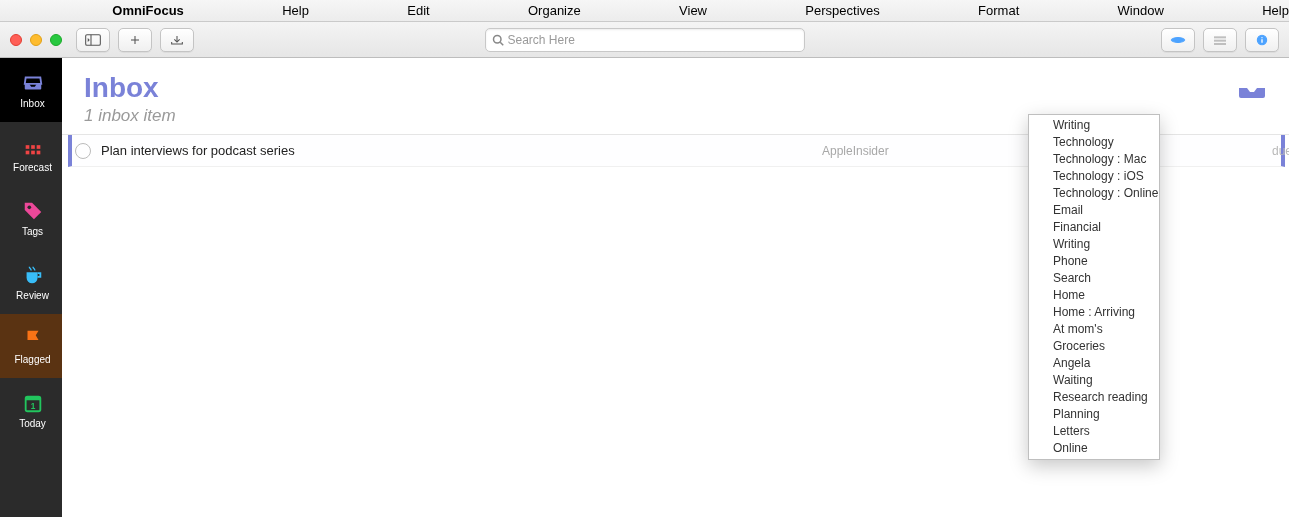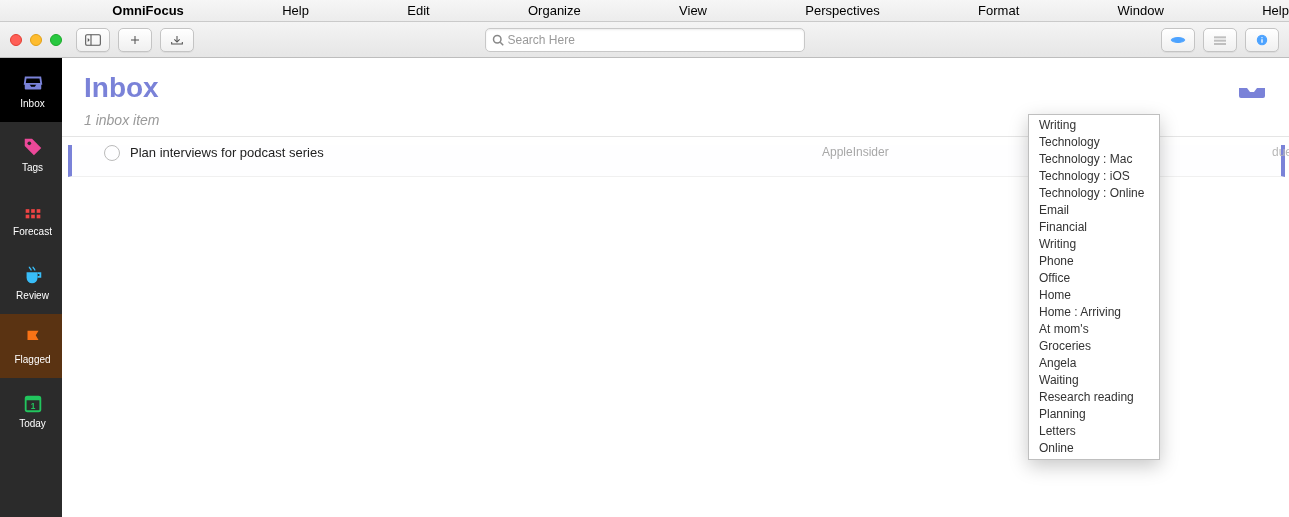--- a/index.html
+++ b/index.html
@@ -87,38 +87,37 @@
   .persp-item.flagged-bg { background:#5a3312; }
 
   
   .main { flex:1; background:#fff; position:relative; }
   .main-header {
     padding: 14px 22px 8px 22px;
     border-bottom:1px solid #e5e5e5;
     position:relative;
   }
   .main-header h1 { color:#7a82d8; font-size:28px; font-weight:700; }
-  .main-header .sub { color:#9a9a9a; font-size:14px; font-style:italic; margin-top:8px;}
+  .main-header .sub { color:#9a9a9a; font-size:17px; font-style:italic; margin-top:2px;}
   .main-header .inbox-badge {
     position:absolute; right:22px; top:18px;
     width:30px; height:22px;
   }
   .main-header .inbox-badge svg { width:30px; height:22px; fill:#7a82d8; }
 
   
   .task-row {
     height:32px;
     border-left:4px solid #7a82d8;
     margin-left:6px;
-    display:flex; align-items:flex-start;
-    padding-left:32px;
+    display:flex; align-items:center;
+    padding-left:3px;
     border-bottom:1px solid #f0f0f0;
     font-size:13px;
     position:relative;
-    margin-top:8px;
     background:#fefeff;
     border-right:4px solid #7a82d8;
     margin-right:4px;
   }
   .task-row .circle {
     width:16px; height:16px; border:1.5px solid #bbb; border-radius:50%;
     margin-right:10px;
   }
   .task-row .title { color:#222; }
   .task-row .project { position:absolute; left:750px; color:#a8a8a8; font-size:12px;}
@@ -146,21 +145,21 @@
     left:966px; top:56px;   
     width:132px;
     background:#fff;
     border:1px solid #bfbfbf;
     box-shadow:0 6px 18px rgba(0,0,0,.22);
     font-size:12px; color:#333;
     padding:2px 0;
     max-height:400px;
   }
   .tag-menu .mitem{
-    padding:1px 10px;
+    padding:1px 24px;
     line-height:15px;
     white-space:nowrap;
     cursor:pointer;
   }
 </style>
 </head>
 <body>
 
 <div class="macos-menubar">
   <span class="apple"></span>
@@ -248,36 +247,36 @@
         <path fill="#7a82d8" d="M3 6h18v12H3z" opacity="0"></path>
         <path fill="#7a82d8" d="M3 13h5l2 3h4l2-3h5v5a1 1 0 0 1-1 1H4a1 1 0 0 1-1-1z"></path>
         <path fill="none" stroke="#7a82d8" stroke-width="2" d="M4 6h16l1 7H3z"></path>
       </svg>
       <span>Inbox</span>
     </div>
 
 
     <div class="persp-item">
       <svg viewBox="0 0 24 24">
-        <path fill="#ec4899" d="M3 3h8l10 10-8 8L3 11z"></path>
-          <circle cx="8" cy="8" r="2" fill="#2b2b2b"></circle>
-      </svg>
-      <span>Tags</span>
-    </div>
-
-    <div class="persp-item">
-      <svg viewBox="0 0 24 24">
         <rect x="4" y="10" width="4" height="4" fill="#ef4444"></rect>
         <rect x="10" y="10" width="4" height="4" fill="#ef4444"></rect>
         <rect x="16" y="10" width="4" height="4" fill="#ef4444"></rect>
         <rect x="4" y="16" width="4" height="4" fill="#ef4444"></rect>
         <rect x="10" y="16" width="4" height="4" fill="#ef4444"></rect>
         <rect x="16" y="16" width="4" height="4" fill="#ef4444"></rect>
       </svg>
       <span>Forecast</span>
+    </div>
+
+    <div class="persp-item">
+      <svg viewBox="0 0 24 24">
+        <path fill="#ec4899" d="M3 3h8l10 10-8 8L3 11z"></path>
+          <circle cx="8" cy="8" r="2" fill="#2b2b2b"></circle>
+      </svg>
+      <span>Tags</span>
     </div>
 
     <div class="persp-item">
       <svg viewBox="0 0 24 24">
         <path fill="#38bdf8" d="M5 9h12v6a6 6 0 0 1-12 0z"></path>
         <path fill="none" stroke="#38bdf8" stroke-width="2" d="M17 10h3v4h-3"></path>
         <path fill="none" stroke="#38bdf8" stroke-width="1.5" d="M8 3c0 2 2 2 2 4M12 3c0 2 2 2 2 4"></path>
       </svg>
       <span>Review</span>
     </div>
@@ -331,21 +330,21 @@
     <div class="tag-menu">
       <div class="mitem">Writing</div>
       <div class="mitem">Technology</div>
       <div class="mitem">Technology : Mac</div>
       <div class="mitem">Technology : iOS</div>
       <div class="mitem">Technology : Online</div>
       <div class="mitem">Email</div>
       <div class="mitem">Financial</div>
       <div class="mitem">Writing</div>
       <div class="mitem">Phone</div>
-      <div class="mitem">Office</div>
+      <div class="mitem">Search</div>
       <div class="mitem">Home</div>
       <div class="mitem">Home : Arriving</div>
       <div class="mitem">At mom's</div>
       <div class="mitem">Groceries</div>
       <div class="mitem">Angela</div>
       <div class="mitem">Waiting</div>
       <div class="mitem">Research reading</div>
       <div class="mitem">Planning</div>
       <div class="mitem">Letters</div>
       <div class="mitem">Online</div>

